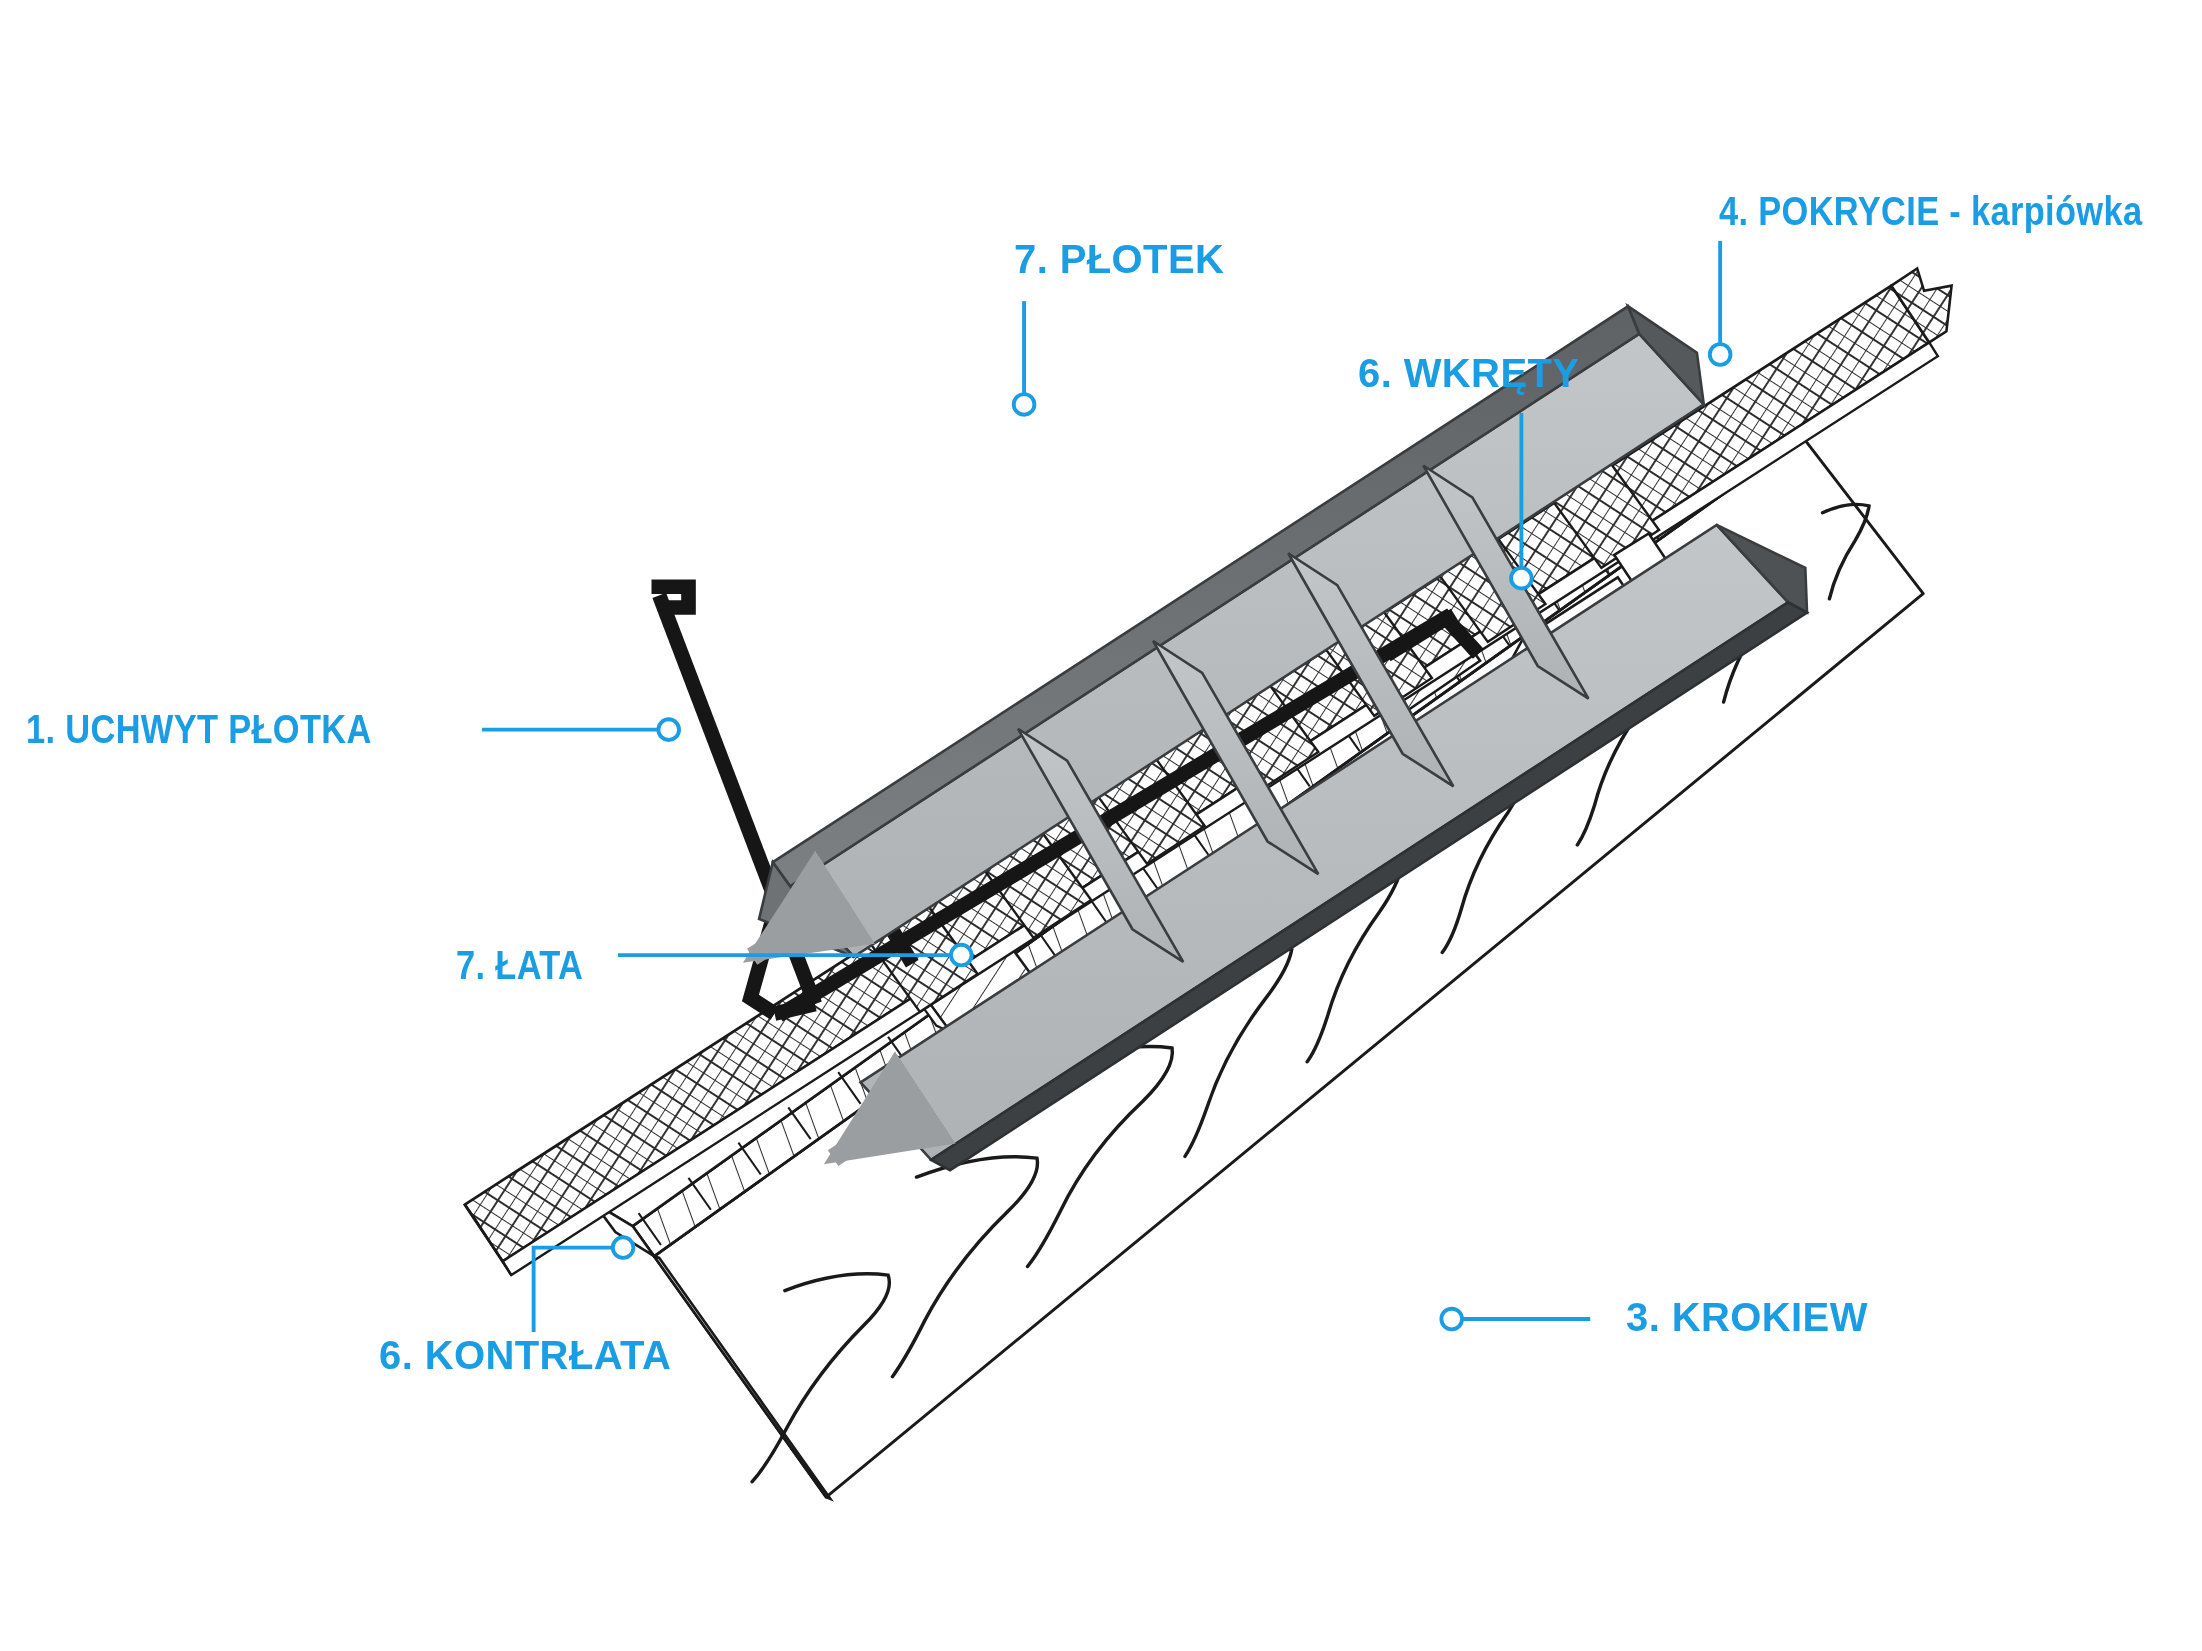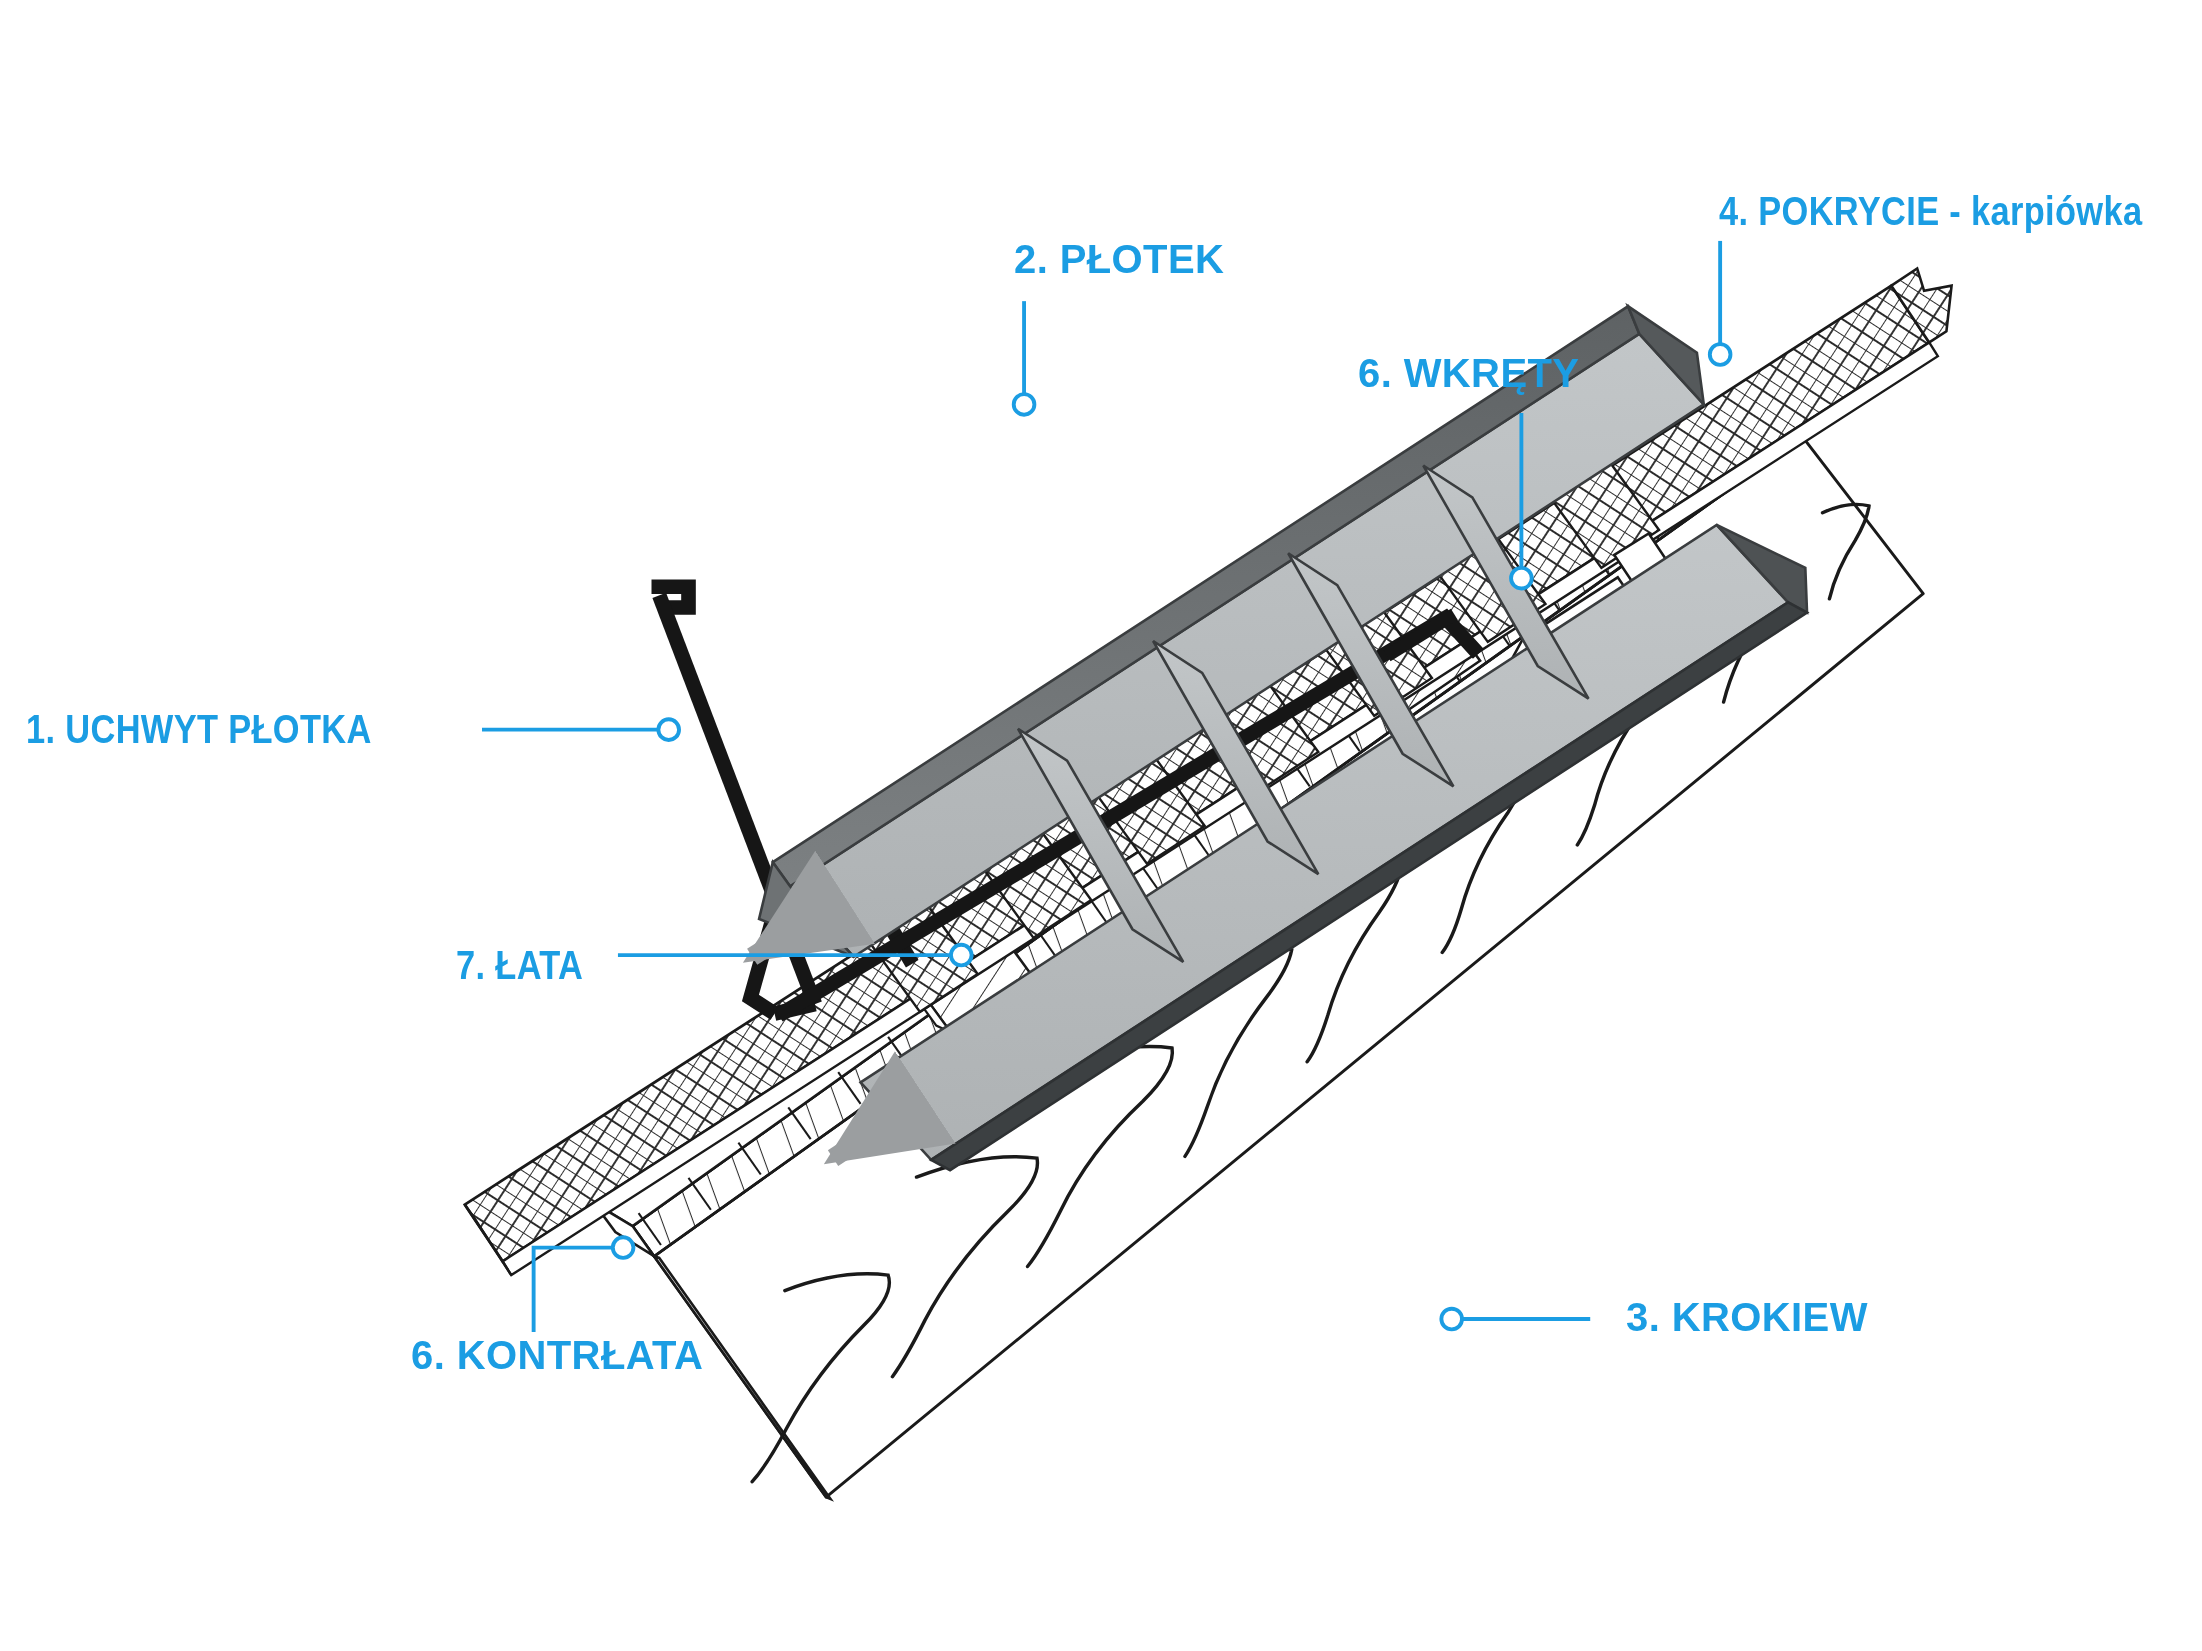--- a/index.html
+++ b/index.html
@@ -38,21 +38,21 @@
     user-select: none;
   }
   .callout-label.condensed {
     transform: scaleX(0.86);
   }
   .callout-label.lbl-1 { left: 26px;   top: 709px;  transform-origin: left center; }
   .callout-label.lbl-2 { left: 1014px; top: 239px;  transform-origin: left center; }
   .callout-label.lbl-3 { left: 1358px; top: 353px;  transform-origin: left center; }
   .callout-label.lbl-4 { left: 1719px; top: 191px;  transform-origin: left center; }
   .callout-label.lbl-5 { left: 1626px; top: 1297px; transform-origin: left center; }
-  .callout-label.lbl-6 { left: 379px;  top: 1335px; transform-origin: left center; margin-left: 32px; }
+  .callout-label.lbl-6 { left: 379px;  top: 1335px; transform-origin: left center; }
   .callout-label.lbl-7 { left: 456px;  top: 945px; transform-origin: left center; }
 </style>
 </head>
 <body>
 
 <div id="stage">
 
   <svg id="diagram" viewBox="0 0 2560 1920" xmlns="http://www.w3.org/2000/svg">
     <defs>
 
@@ -263,21 +263,21 @@
 
       <g>
         <path d="M718 1110 L1105 1110"></path>
         <circle cx="1117" cy="1110" r="12" fill="#ffffff" stroke="#1b9de3" stroke-width="4.5"></circle>
       </g>
     </g>
   </svg>
 
   <div class="callout-label lbl-1 condensed">1. UCHWYT PŁOTKA</div>
 
-  <div class="callout-label lbl-2">2. PŁOTEK</div>
+  <div class="callout-label lbl-2">7. PŁOTEK</div>
 
   <div class="callout-label lbl-3">6. WKRĘTY</div>
 
   <div class="callout-label lbl-4 condensed">4. POKRYCIE - karpiówka</div>
 
   <div class="callout-label lbl-5">3. KROKIEW</div>
 
   <div class="callout-label lbl-6">6. KONTRŁATA</div>
 
   <div class="callout-label lbl-7 condensed">7. ŁATA</div>

